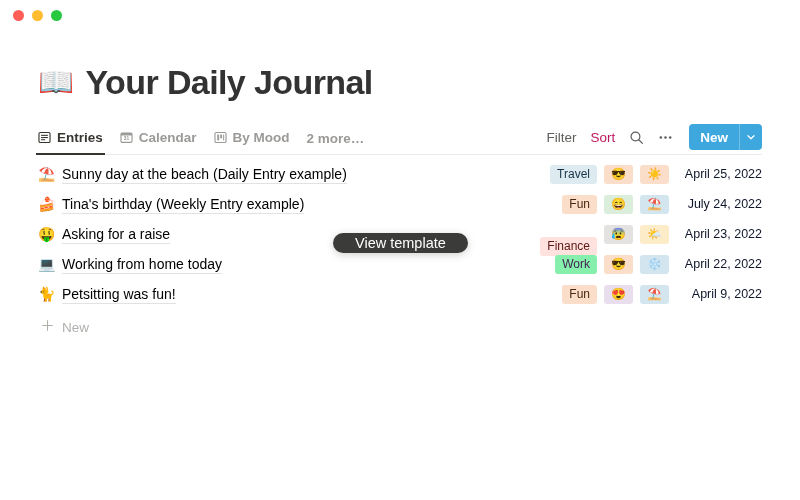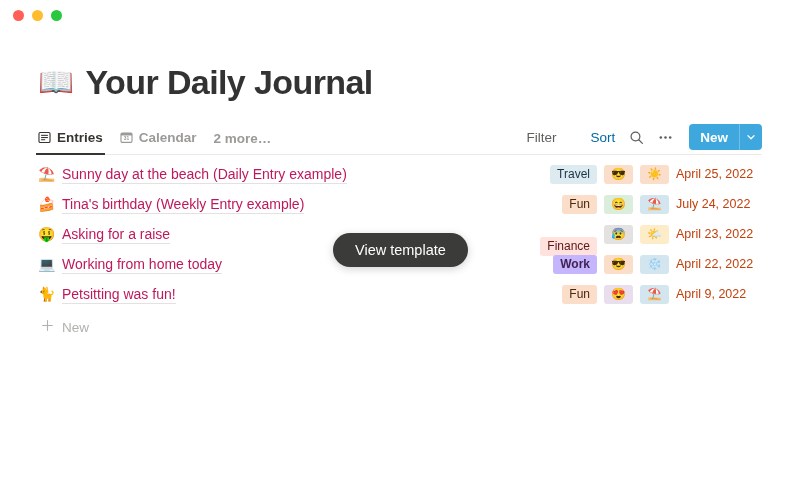--- a/index.html
+++ b/index.html
@@ -104,23 +104,22 @@
     display: flex;
     align-items: center;
     gap: 14px;
     padding-bottom: 4px;
   }
   .toolbar-text {
     font-size: 13.5px;
     color: #5f5e5b;
     cursor: pointer;
     font-weight: 400;
-    margin-left: 20px;
-  }
-  .toolbar-text.accent { color: #0369a1; }
+  }
+  .toolbar-text.accent { color: #be185d; }
   .toolbar-icon { cursor: pointer; display: flex; align-items: center; }
 
   .new-button {
     display: flex;
     align-items: stretch;
     background: #3ea8de;
     border-radius: 4px;
     height: 26px;
     overflow: hidden;
     cursor: pointer;
@@ -154,21 +153,21 @@
   .row-emoji {
     width: 24px;
     font-size: 14px;
     line-height: 1;
     display: flex;
     align-items: center;
     flex: 0 0 24px;
   }
   .row-title {
     font-size: 14px;
-    color: #be185d;
+    color: #000000;
     border-bottom: 1px solid #e3e2e0;
     line-height: 18px;
     white-space: nowrap;
   }
   .row-spacer { flex: 1 1 auto; }
 
   .row-meta {
     display: flex;
     align-items: center;
     gap: 7px;
@@ -185,22 +184,23 @@
     height: 19px;
     border-radius: 3px;
     display: flex;
     align-items: center;
     justify-content: center;
     font-size: 12px;
     line-height: 1;
   }
   .row-date {
     font-size: 12.5px;
-    color: #c2410c;
+    color: #0f172a;
     width: 86px;
+    text-align: right;
     white-space: nowrap;
   }
 
   .new-row {
     display: flex;
     align-items: center;
     gap: 8px;
     height: 30px;
     margin-top: 3px;
     color: #b1b0ad;
@@ -211,21 +211,21 @@
 
   
   .view-template {
     position: absolute;
     left: 333px;
     top: 233px;
     background: #3b3b3a;
     color: #ffffff;
     font-size: 14.5px;
     border-radius: 19px;
-    padding: 9px 22px;
+    padding: 2px 22px;
     box-shadow: 0 2px 8px rgba(0,0,0,0.18);
     cursor: pointer;
     white-space: nowrap;
   }
 </style>
 </head>
 <body>
 
 <div class="window">
 
@@ -261,20 +261,31 @@
           <span class="tab-icon">
             <svg width="13" height="13" viewBox="0 0 16 16">
               <rect x="1.2" y="2.4" width="13.6" height="11.6" rx="1.6" fill="none" stroke="#9b9a97" stroke-width="1.4"></rect>
               <rect x="1.2" y="2.4" width="13.6" height="3.1" fill="#9b9a97"></rect>
               <text x="8" y="11.6" font-family="Liberation Sans, sans-serif" font-size="6" fill="#9b9a97" text-anchor="middle">31</text>
             </svg>
           </span>
           <span>Calendar</span>
         </div>
 
+        <div class="tab">
+          <span class="tab-icon">
+            <svg width="13" height="13" viewBox="0 0 16 16">
+              <rect x="1.2" y="1.8" width="13.6" height="12.4" rx="1.6" fill="none" stroke="#9b9a97" stroke-width="1.4"></rect>
+              <rect x="4" y="4.4" width="2.3" height="7.2" fill="#9b9a97"></rect>
+              <rect x="7.6" y="4.4" width="2.3" height="4.6" fill="#9b9a97"></rect>
+              <rect x="11.2" y="4.4" width="1.3" height="7.2" fill="#9b9a97"></rect>
+            </svg>
+          </span>
+          <span>By Mood</span>
+        </div>
 
         <div class="tab-more">2 more…</div>
       </div>
 
       <div class="toolbar">
         <span class="toolbar-text">Filter</span>
         <span class="toolbar-text accent">Sort</span>
 
         <span class="toolbar-icon">
           <svg width="15" height="15" viewBox="0 0 16 16">
@@ -338,21 +349,21 @@
           <span class="chip" style="background: rgb(253, 236, 200);">🌤️</span>
           <span class="row-date">April 23, 2022</span>
         </span>
       </div>
 
       <div class="row">
         <span class="row-emoji">💻</span>
         <span class="row-title">Working from home today</span>
         <span class="row-spacer"></span>
         <span class="row-meta">
-          <span class="tag" style="background: #c4b5fd; color: rgb(65, 36, 84); font-weight: bold;">Work</span>
+          <span class="tag" style="background: #86efac; color: rgb(65, 36, 84);">Work</span>
           <span class="chip" style="background: rgb(250, 222, 201);">😎</span>
           <span class="chip" style="background: rgb(211, 229, 239);">❄️</span>
           <span class="row-date">April 22, 2022</span>
         </span>
       </div>
 
       <div class="row">
         <span class="row-emoji">🐈</span>
         <span class="row-title">Petsitting was fun!</span>
         <span class="row-spacer"></span>

